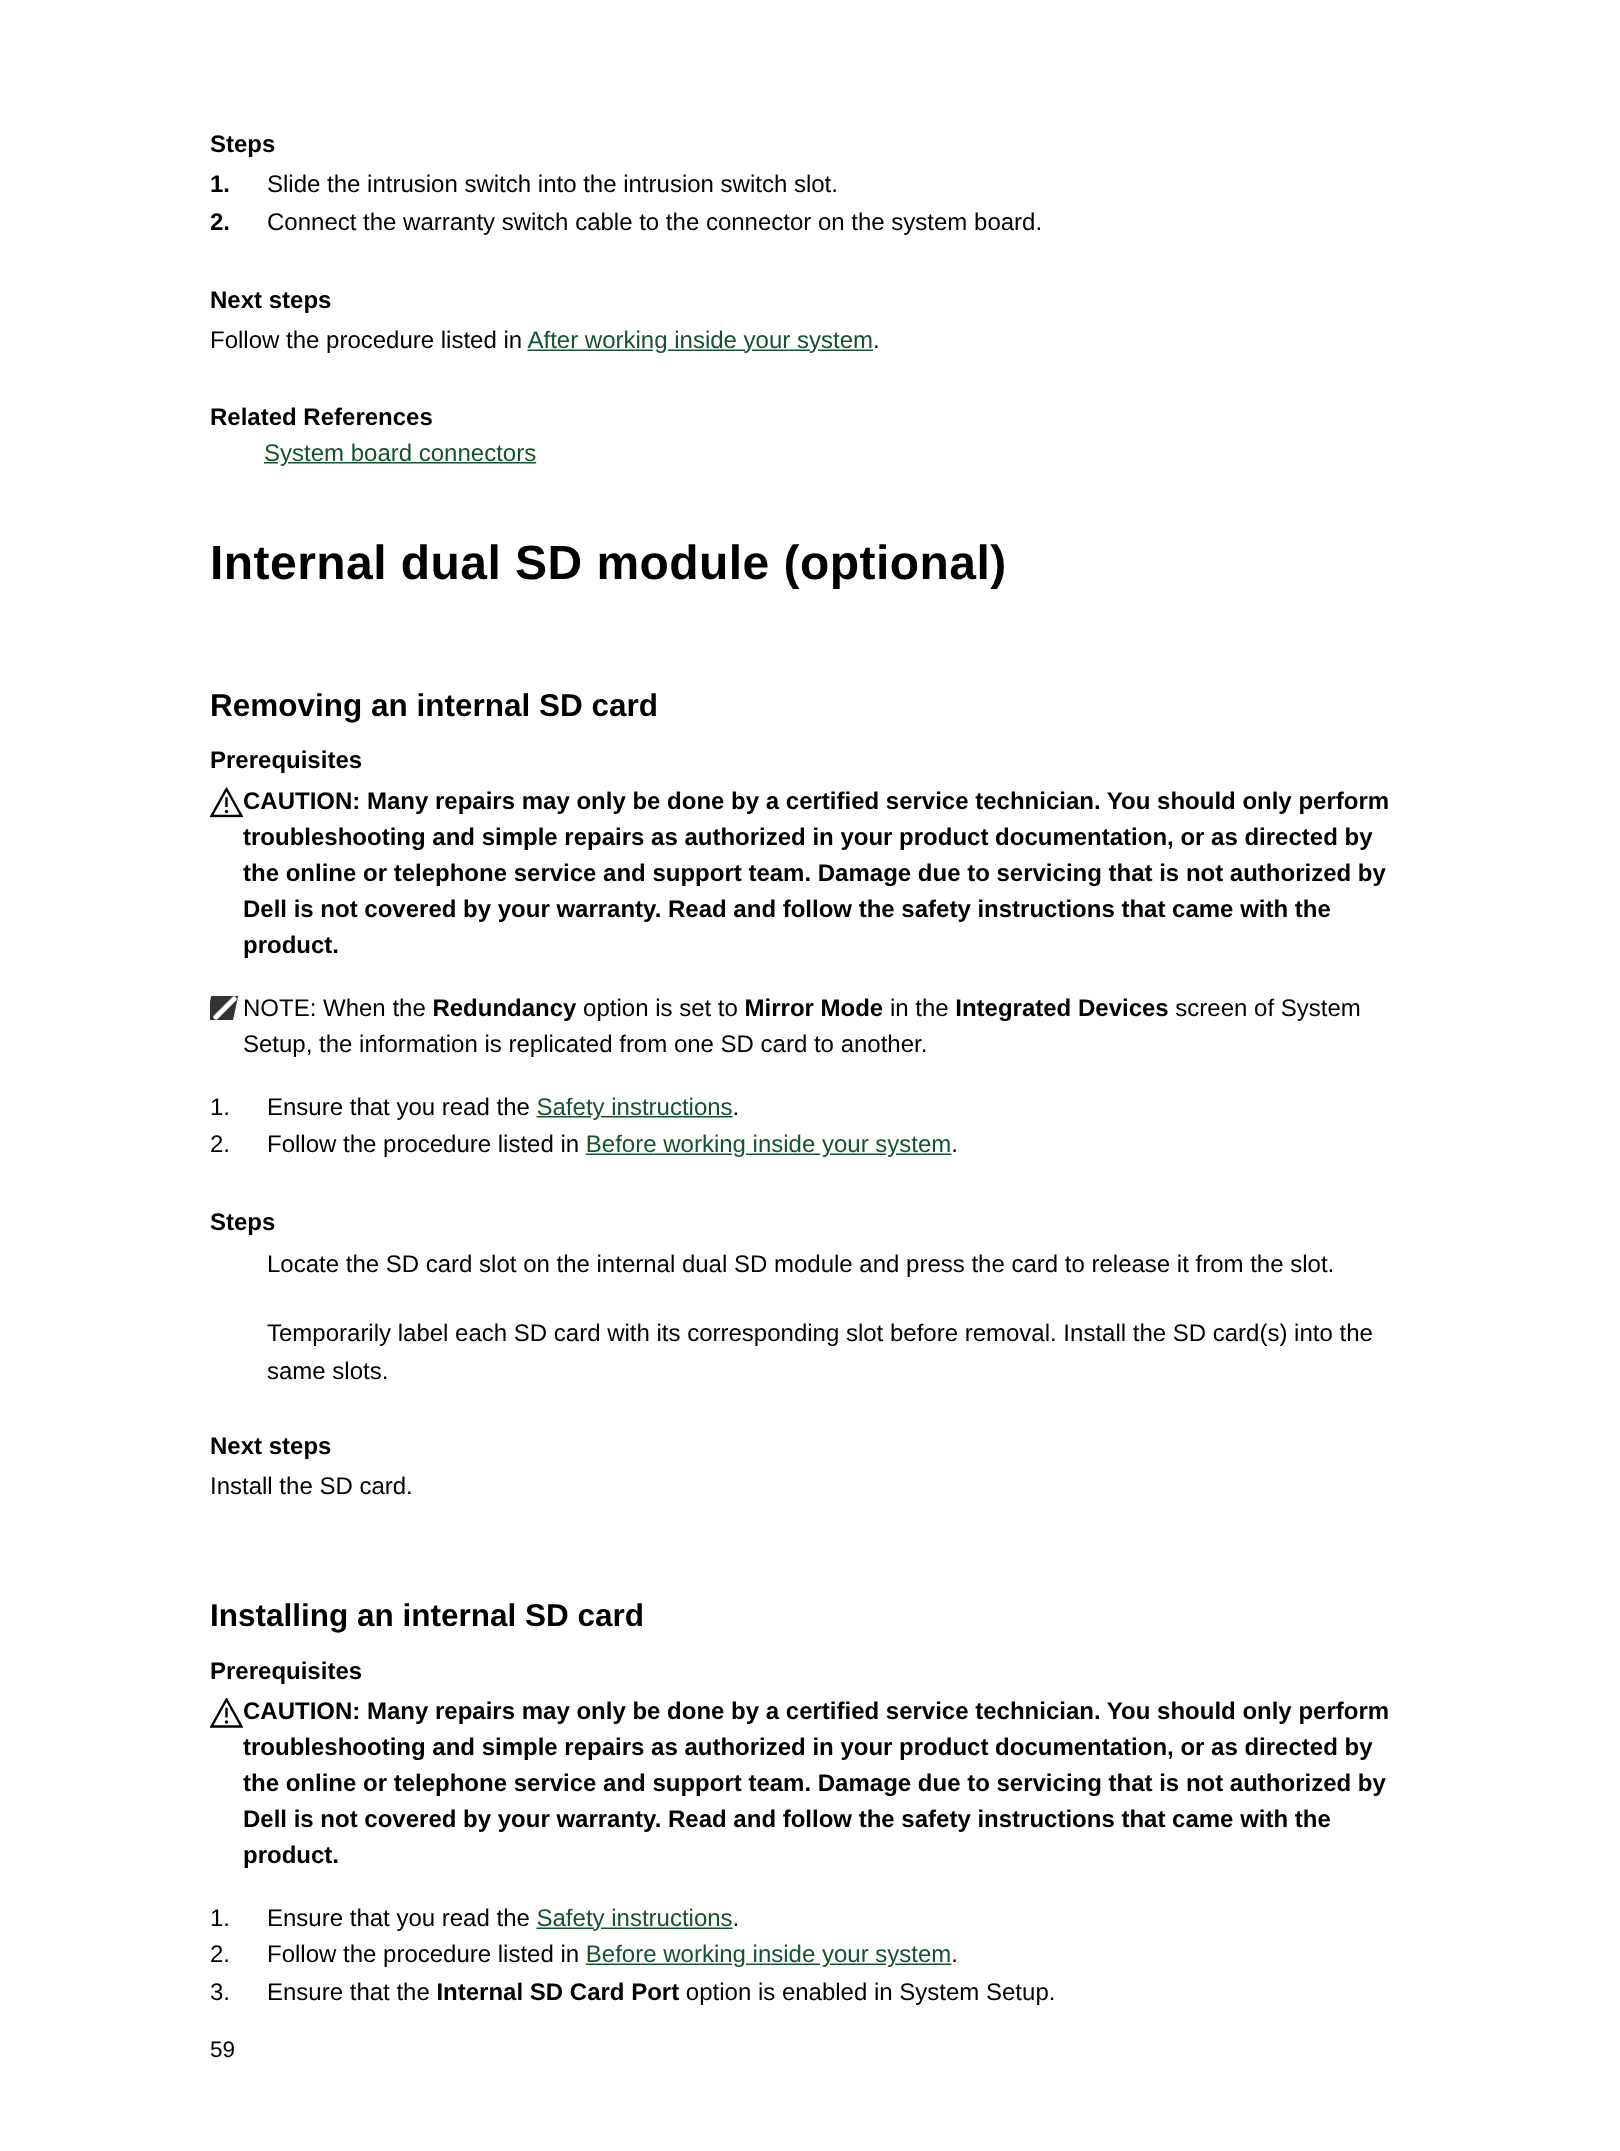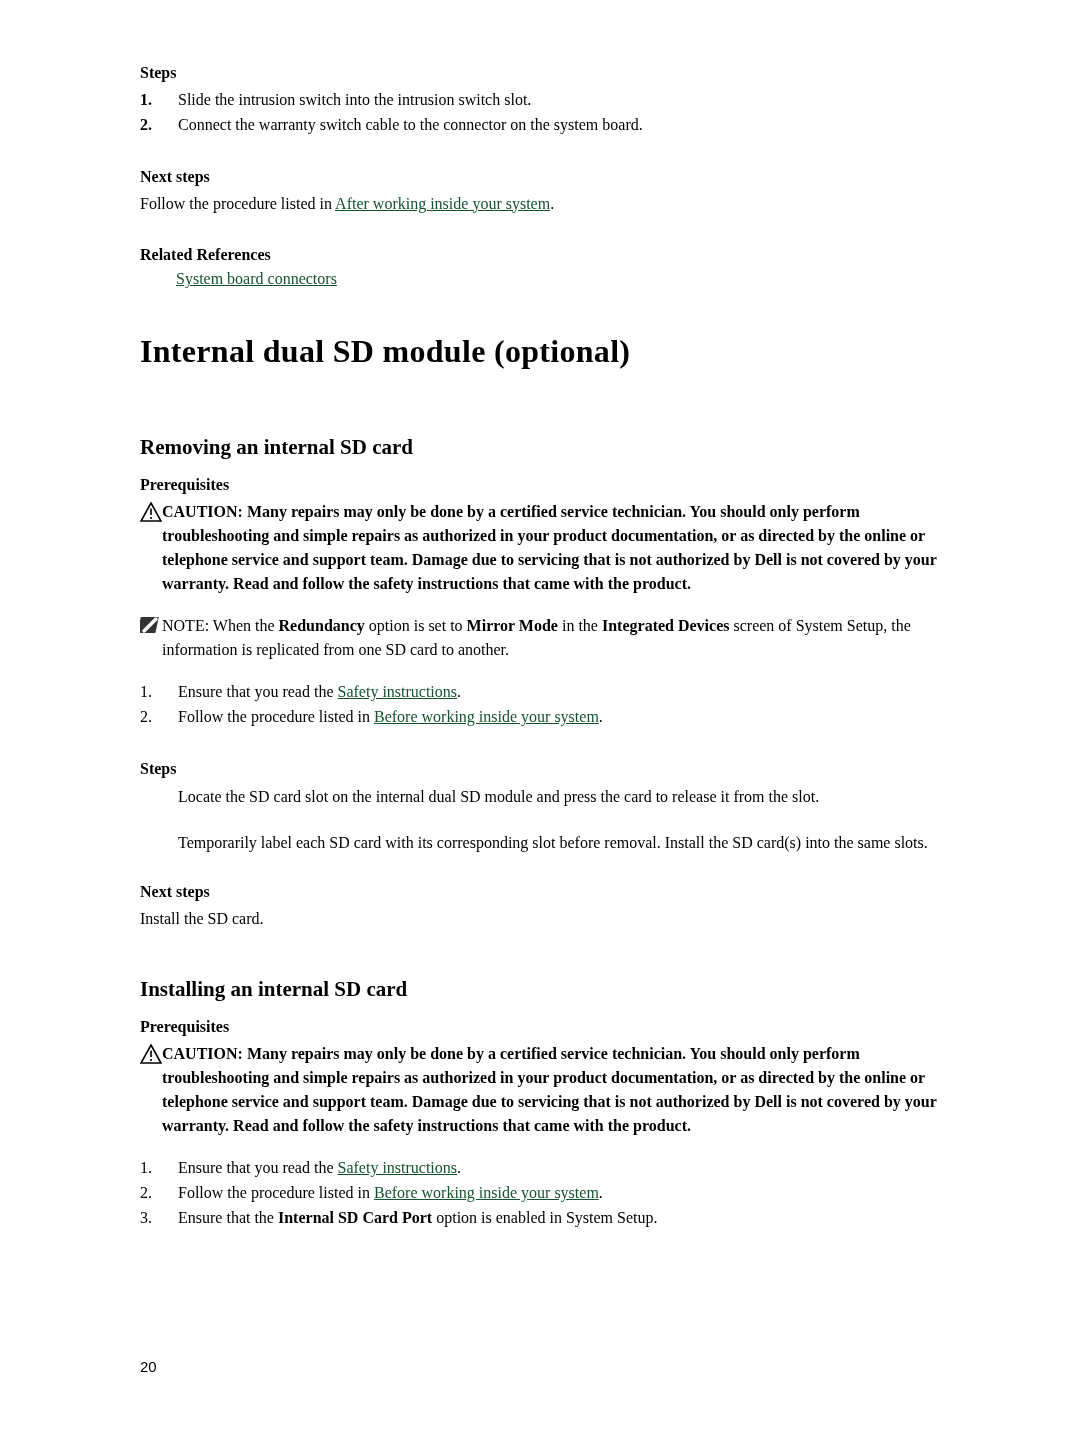--- a/index.html
+++ b/index.html
@@ -1,26 +1,26 @@
 <!DOCTYPE html>
 <html><head>
 <meta charset="utf-8">
 <style>
   * { box-sizing: border-box; margin: 0; padding: 0; }
   html, body { width: 1080px; height: 1434px; background: #fff; }
   body { font-family: "Segoe UI", "Helvetica Neue", Arial, sans-serif; color: #000; }
-  .page { padding: 64px 140px 0 140px; font-family: Liberation Serif, serif; }
+  .page { padding: 88px 140px 0 140px; }
   .h-steps { font-weight: 700; font-size: 16px; margin-bottom: 6px; }
   .ol { list-style: none; padding-left: 0; margin-bottom: 30px; }
   .ol.tight { margin-bottom: 0; }
   .li { display: flex; gap: 18px; font-size: 16px; line-height: 1.55; }
   .li .num { min-width: 20px; }
   .li .numb { min-width: 20px; font-weight: 700; }
   .para { font-size: 16px; line-height: 1.55; margin-bottom: 30px; }
-  .para.tight { margin-bottom: 0; }
+  .para.tight { margin-bottom: 16px; }
   .link { color: #14532d; text-decoration: underline; }
   .indent { padding-left: 36px; margin-bottom: 8px; }
   .h1 { font-size: 32px; font-weight: 600; margin-top: 45px; margin-bottom: 65px; letter-spacing: 0.3px; }
   .h2 { font-size: 21px; font-weight: 700; margin-bottom: 16px; }
   .callout { display: flex; margin-bottom: 18px; font-size: 16px; line-height: 1.5; }
   .callout .icon { flex: 0 0 22px; display: flex; align-items: flex-start; padding-top: 2px; }
   .callout .body { flex: 1; }
   .bold { font-weight: 700; }
   .section-gap { height: 45px; }
   .pagenum { position: absolute; left: 140px; top: 1358px; font-size: 15px; }
@@ -143,13 +143,13 @@
     <li class="li">
       <span class="num">3.</span>
       <span>
         <span>Ensure that the </span><span class="bold">Internal SD Card Port</span><span> option is enabled in System Setup.</span>
       </span>
     </li>
   </ul>
 
 </div>
 
-<div class="pagenum">20</div>
+<div class="pagenum">59</div>
 
 </body></html>

